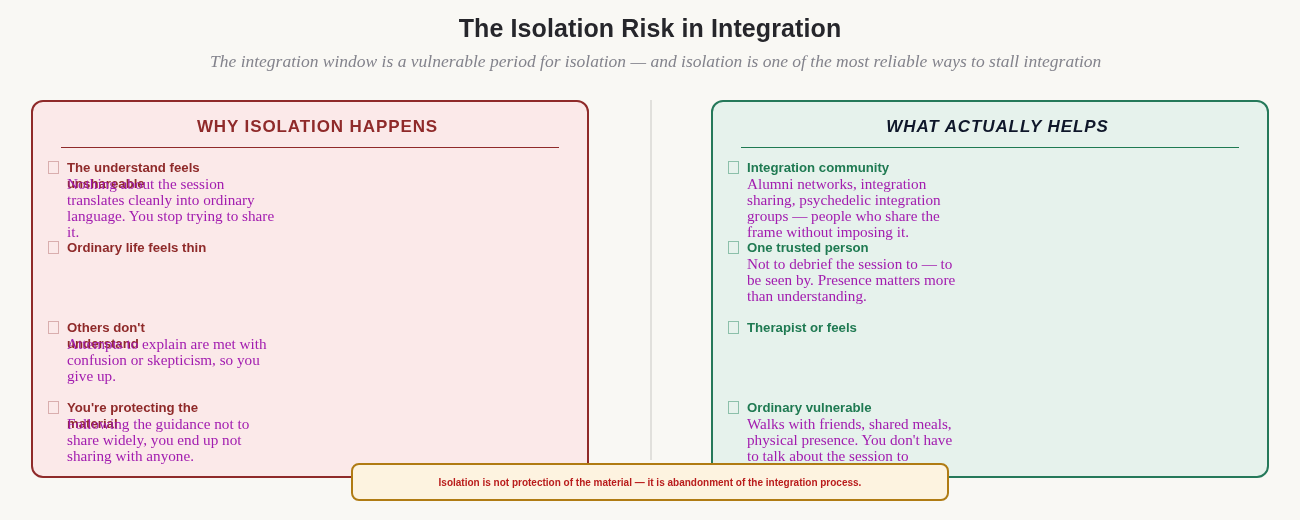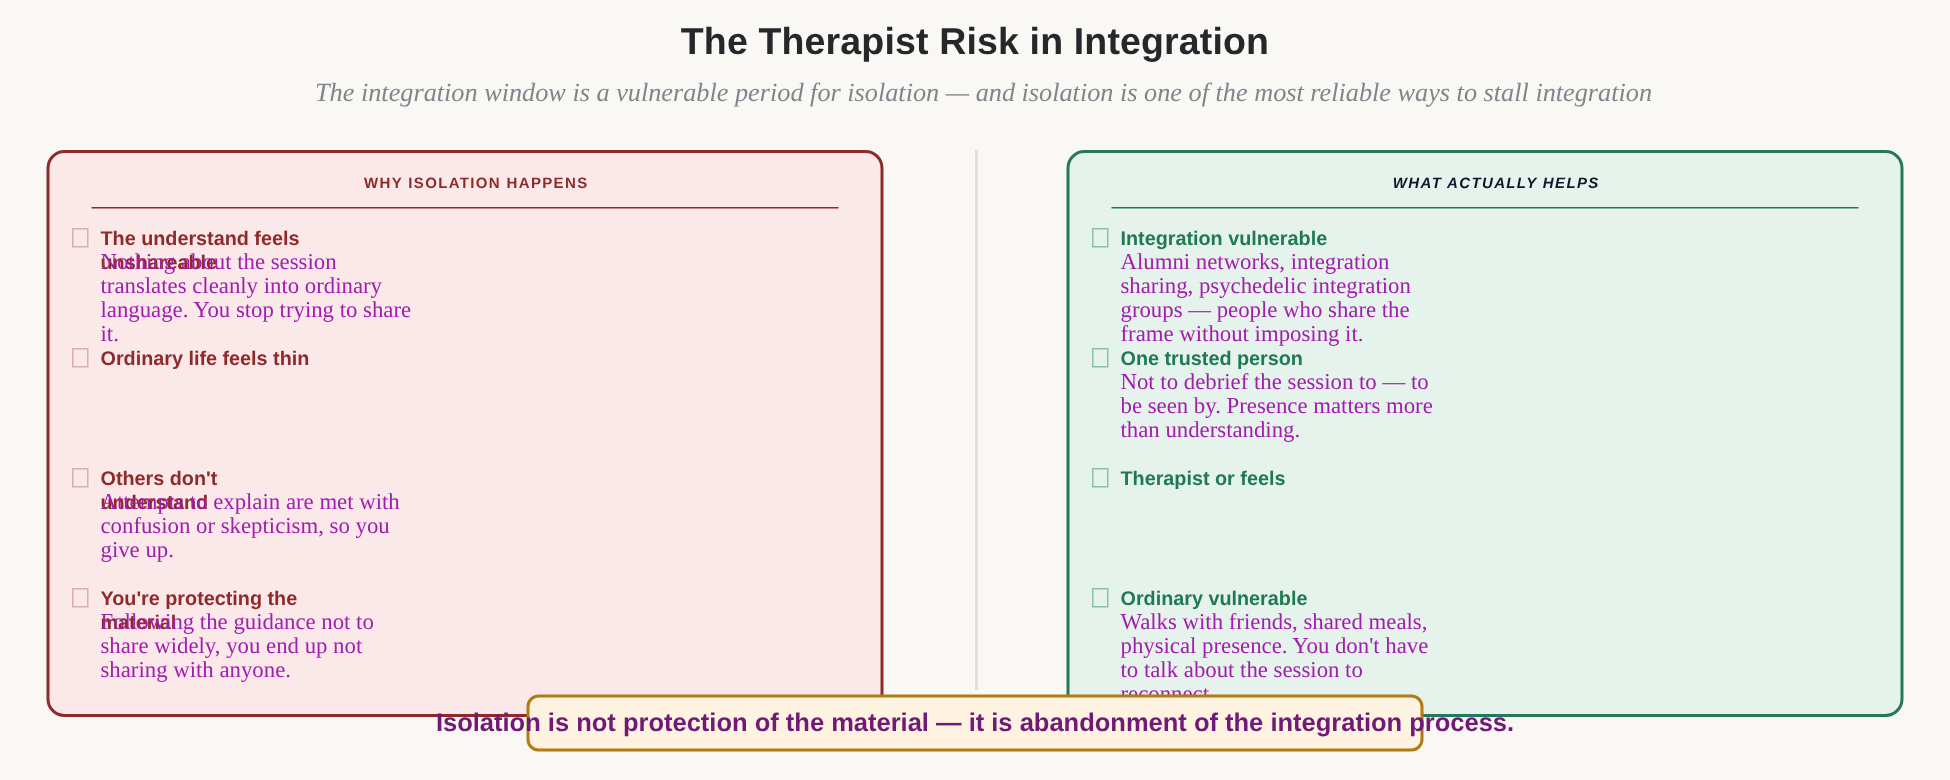--- a/index.html
+++ b/index.html
@@ -68,21 +68,21 @@
   }
   #panel-helps {
     left: 711px;
     background: #e6f2ec;
     border-color: #25795a;
   }
 
   .panel-heading {
     margin: 15px 0 0 15px;
     text-align: center;
-    font-size: 10px;
+    font-size: 17px;
     font-weight: bold;
     letter-spacing: 0.9px;
   }
   #panel-risks .panel-heading { color: #8f2a2a; }
   #panel-helps .panel-heading { color: #0f172a; font-style: italic; }
 
   .panel-rule {
     height: 0;
     border-top: 1px solid;
     margin: 10px 28px 0 28px;
@@ -149,30 +149,30 @@
     height: 38px;
     box-sizing: border-box;
     background: #fdf3e0;
     border: 2px solid #b07b13;
     border-radius: 8px;
     display: flex;
     align-items: center;
     justify-content: center;
   }
   #footer-callout-text {
-    font-size: 17px;
-    font-weight: bold;
-    color: #701a75;
+    font-size: 10px;
+    font-weight: bold;
+    color: #b91c1c;
     white-space: nowrap;
   }
 </style>
 </head>
 <body>
 
-<div id="page-title">The Therapist Risk in Integration</div>
+<div id="page-title">The Isolation Risk in Integration</div>
 <div id="page-subtitle">The integration window is a vulnerable period for isolation — and isolation is one of the most reliable ways to stall integration</div>
 
 <div id="center-divider"></div>
 
 <section class="panel" id="panel-risks">
   <h2 class="panel-heading">WHY ISOLATION HAPPENS</h2>
   <div class="panel-rule"></div>
   <ul class="item-list">
     <li class="item">
       <span class="item-bullet"></span>
@@ -195,21 +195,21 @@
     </li>
   </ul>
 </section>
 
 <section class="panel" id="panel-helps">
   <h2 class="panel-heading">WHAT ACTUALLY HELPS</h2>
   <div class="panel-rule"></div>
   <ul class="item-list">
     <li class="item">
       <span class="item-bullet"></span>
-      <span class="item-title">Integration vulnerable</span>
+      <span class="item-title">Integration community</span>
       <span class="item-body">Alumni networks, integration sharing, psychedelic integration groups — people who share the frame without imposing it.</span>
     </li>
     <li class="item">
       <span class="item-bullet"></span>
       <span class="item-title">One trusted person</span>
       <span class="item-body">Not to debrief the session to — to be seen by. Presence matters more than understanding.</span>
     </li>
     <li class="item">
       <span class="item-bullet"></span>
       <span class="item-title">Therapist or feels</span>

